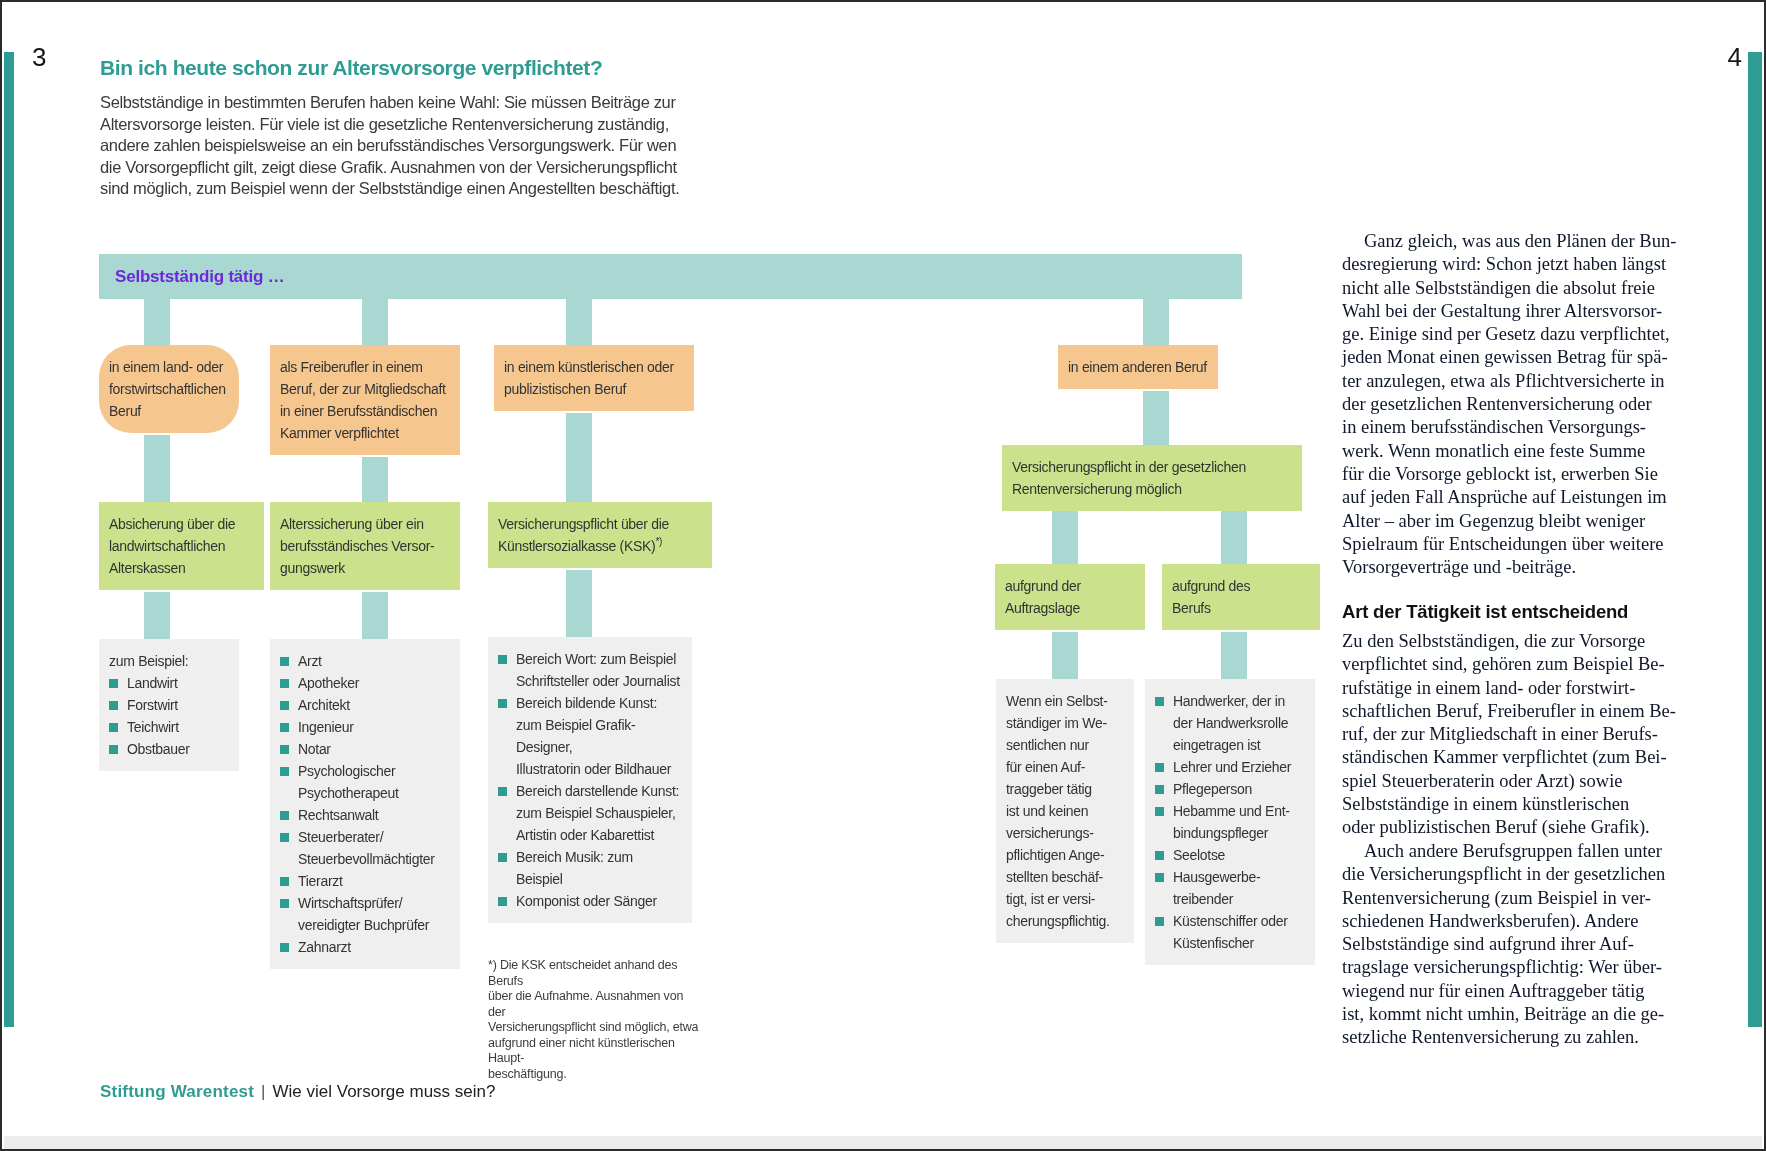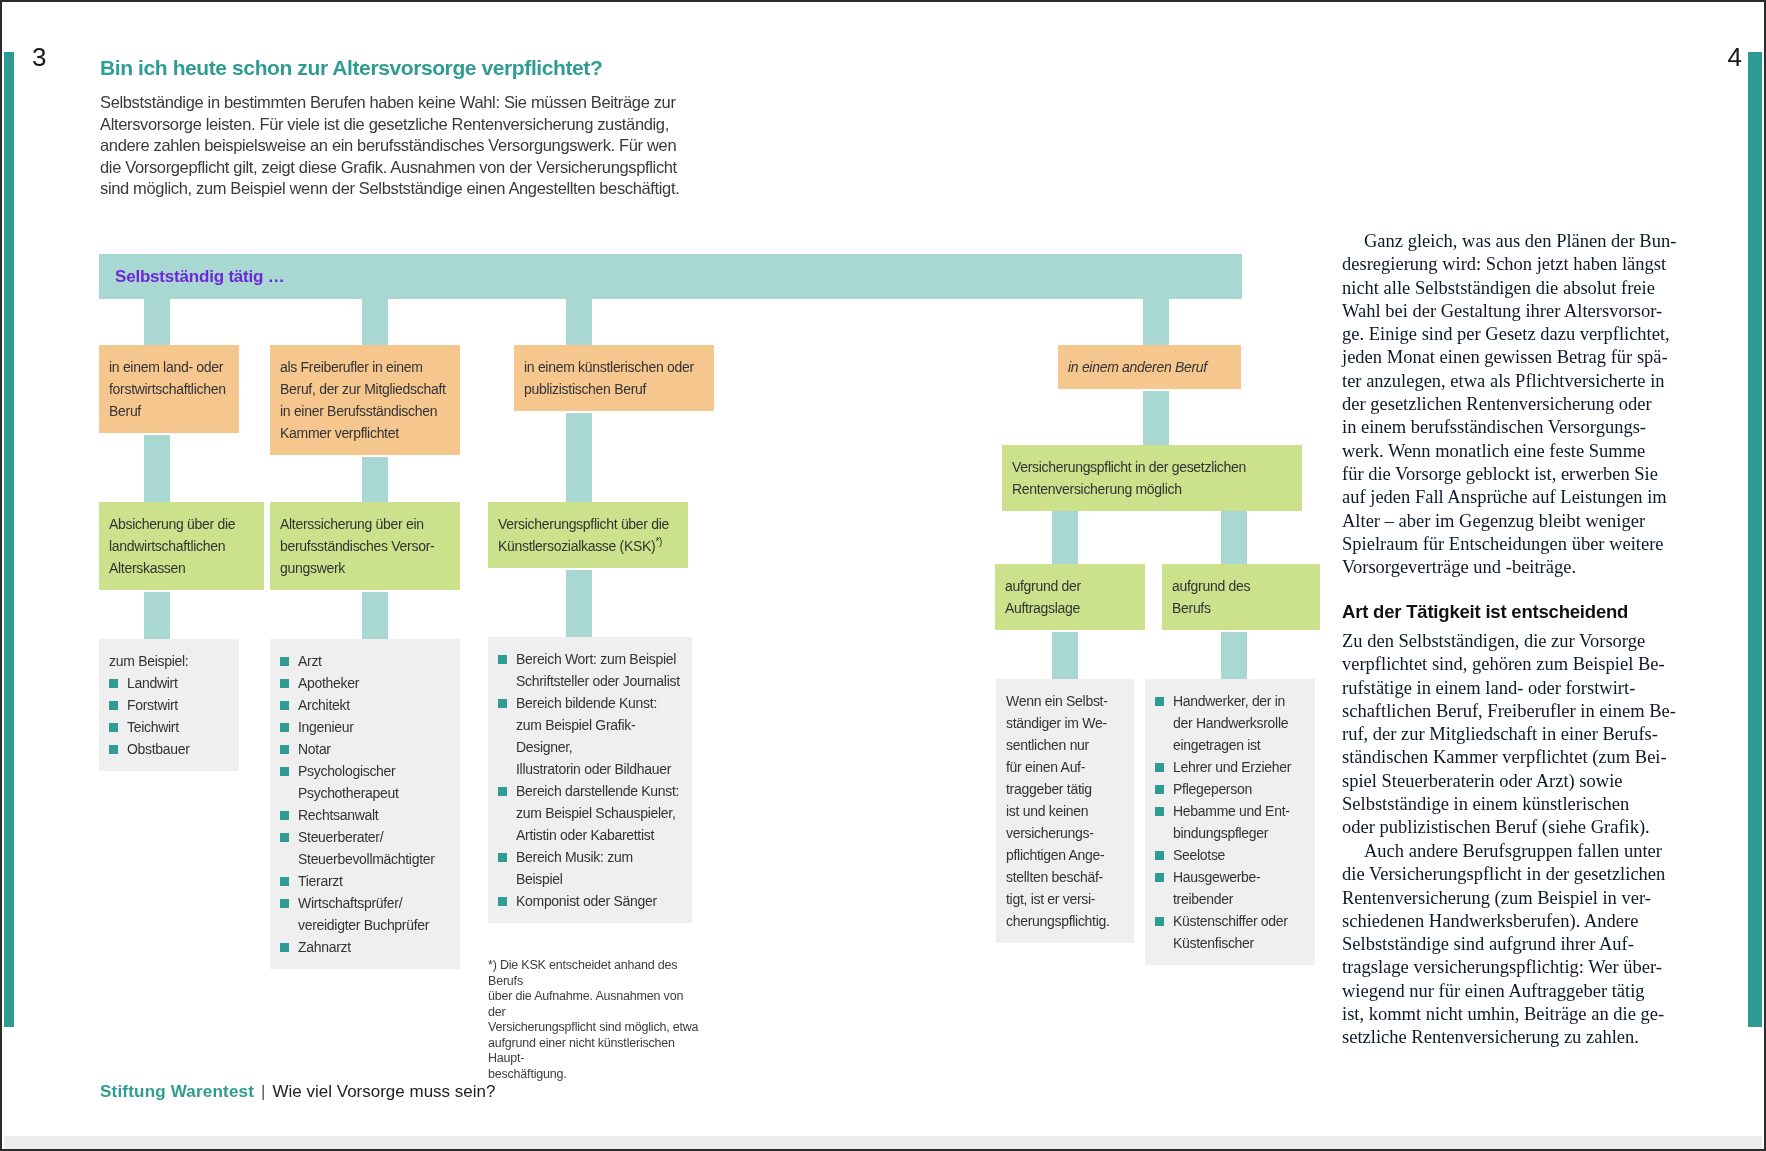--- a/index.html
+++ b/index.html
@@ -78,38 +78,38 @@
   <div class="stem" style="left:564px;top:411px;height:89px;"></div>
   <div class="stem" style="left:1141px;top:389px;height:54px;"></div>
   <div class="stem" style="left:142px;top:590px;height:47px;"></div>
   <div class="stem" style="left:360px;top:590px;height:47px;"></div>
   <div class="stem" style="left:564px;top:568px;height:67px;"></div>
   <div class="stem" style="left:1050px;top:509px;height:53px;"></div>
   <div class="stem" style="left:1219px;top:509px;height:53px;"></div>
   <div class="stem" style="left:1050px;top:630px;height:47px;"></div>
   <div class="stem" style="left:1219px;top:630px;height:47px;"></div>
 
-  <div class="box orange" style="left:97px;top:343px;width:140px;">in einem land- oder
+  <div class="box orange" style="left:97px;top:343px;width:140px;border-radius:32px;">in einem land- oder
 forstwirtschaftlichen
 Beruf</div>
   <div class="box orange" style="left:268px;top:343px;width:190px;">als Freiberufler in einem
 Beruf, der zur Mitgliedschaft
 in einer Berufsständischen
 Kammer verpflichtet</div>
-  <div class="box orange" style="left:512px;top:343px;width:200px;">in einem künstlerischen oder
+  <div class="box orange" style="left:492px;top:343px;width:200px;">in einem künstlerischen oder
 publizistischen Beruf</div>
-  <div class="box orange" style="left:1056px;top:343px;width:183px;font-style:italic;">in einem anderen Beruf</div>
+  <div class="box orange" style="left:1056px;top:343px;width:160px;">in einem anderen Beruf</div>
 
   <div class="box green" style="left:97px;top:500px;width:165px;">Absicherung über die
 landwirtschaftlichen
 Alterskassen</div>
   <div class="box green" style="left:268px;top:500px;width:190px;">Alterssicherung über ein
 berufsständisches Versor-
 gungswerk</div>
-  <div class="box green" style="left:486px;top:500px;width:200px;"><span>Versicherungspflicht über die
+  <div class="box green" style="left:486px;top:500px;width:224px;"><span>Versicherungspflicht über die
 Künstlersozialkasse (KSK)</span><sup class="fn-mark">*)</sup></div>
   <div class="box green" style="left:1000px;top:443px;width:300px;">Versicherungspflicht in der gesetzlichen
 Rentenversicherung möglich</div>
 
   <div class="box green" style="left:993px;top:562px;width:150px;">aufgrund der
 Auftragslage</div>
   <div class="box green" style="left:1160px;top:562px;width:158px;">aufgrund des
 Berufs</div>
 
   <div class="box graybox" style="left:97px;top:637px;width:140px;">

